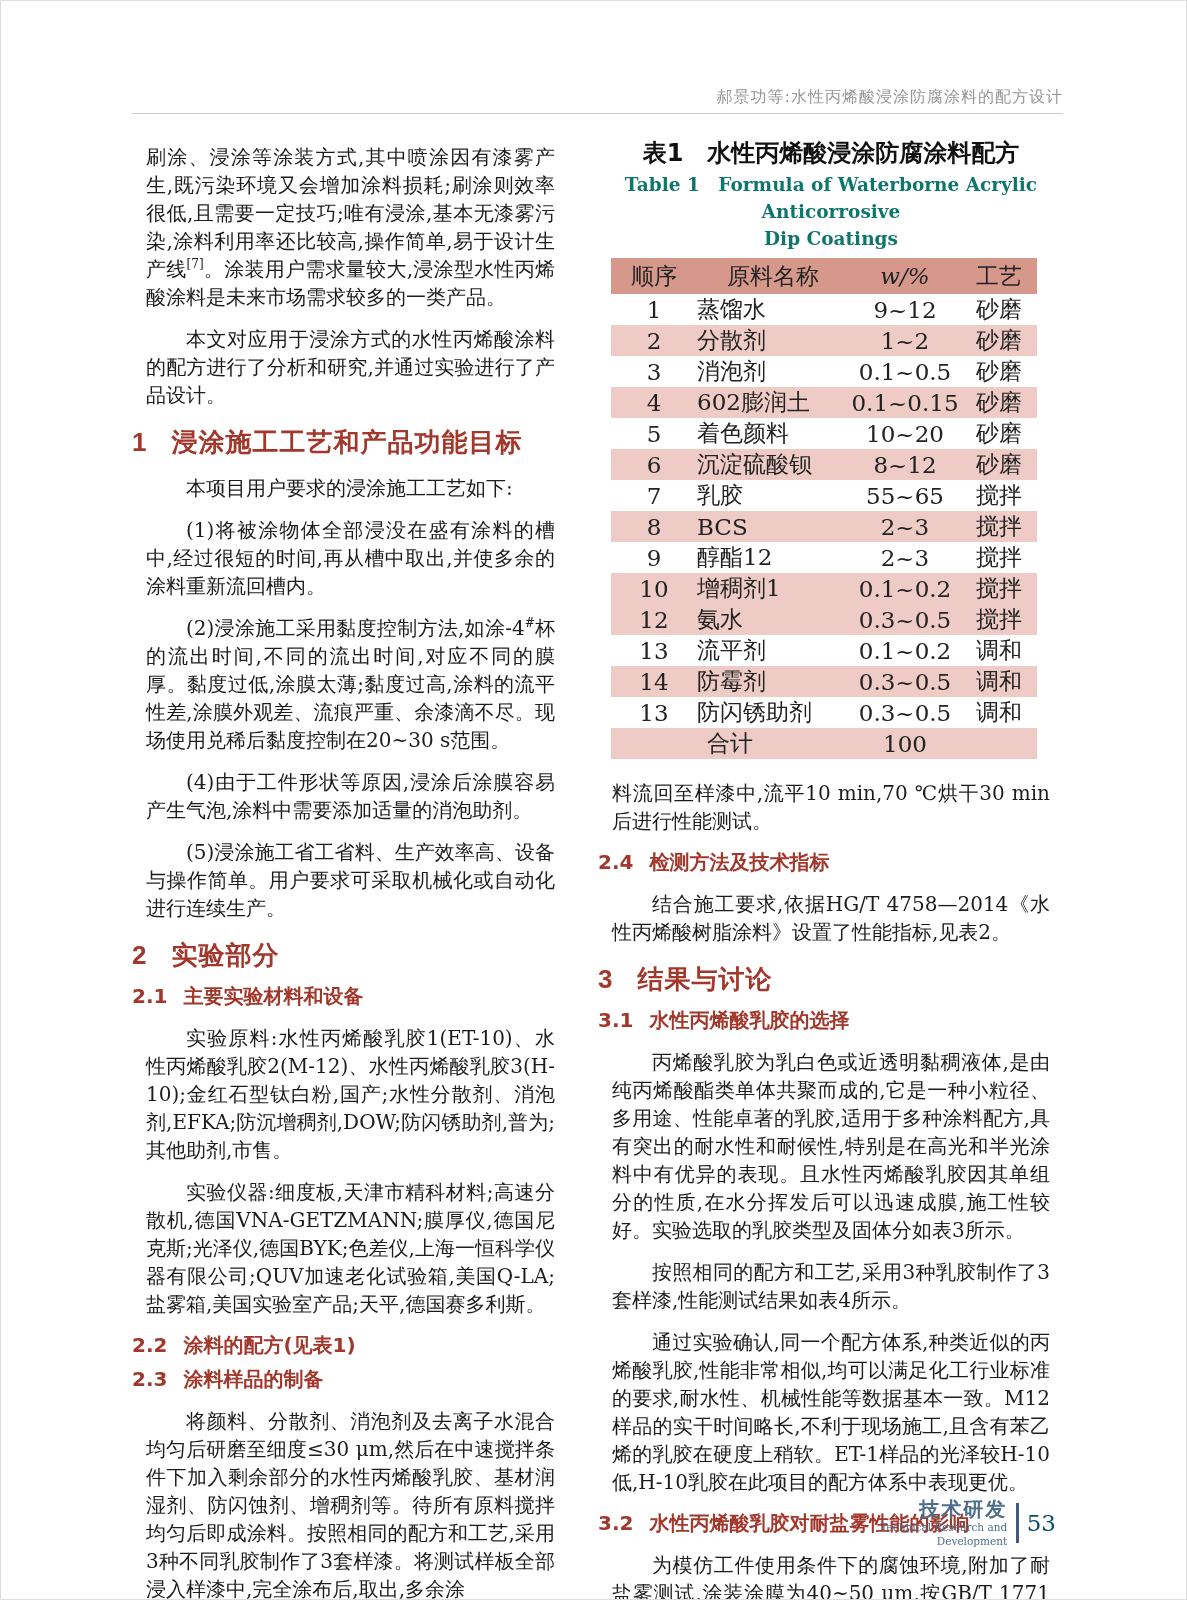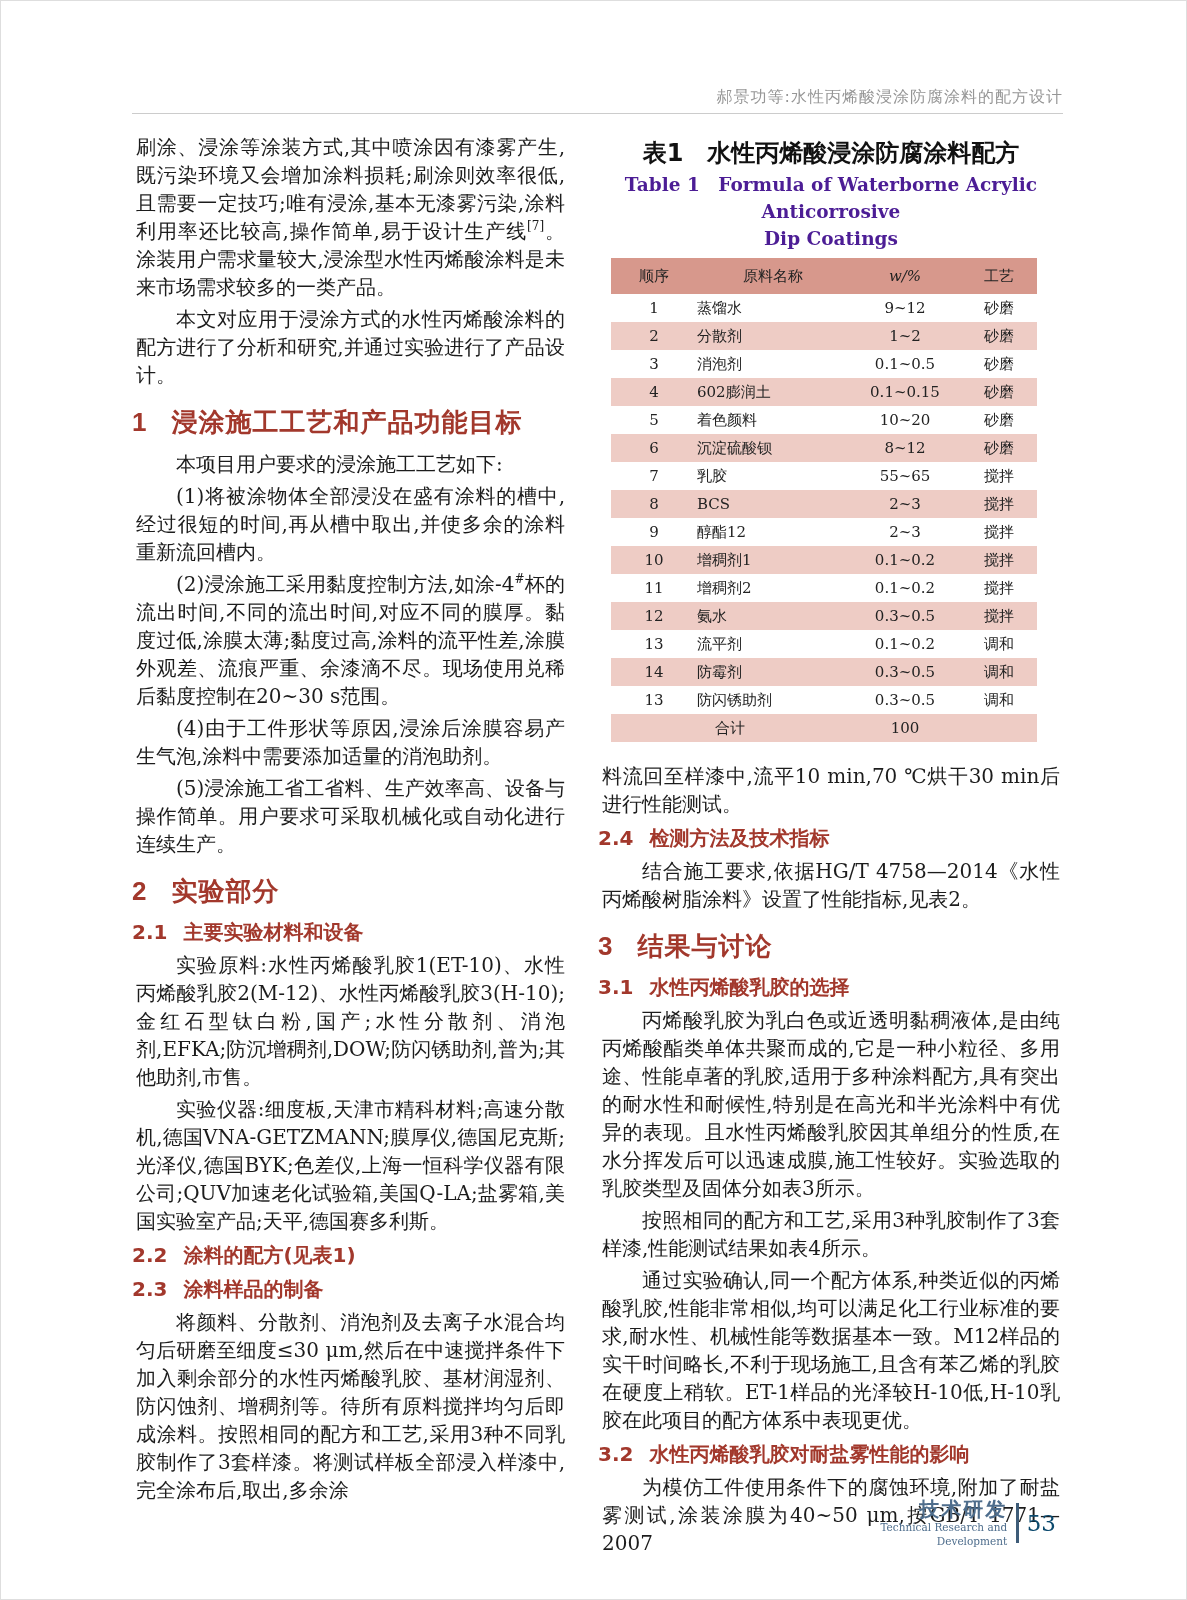--- a/index.html
+++ b/index.html
@@ -22,21 +22,21 @@
     font-size:16px;color:#969696;letter-spacing:1px;
   }
   .header-rule{
     position:absolute;top:112px;left:131px;width:931px;height:0;
     border-top:1px solid #cccccc;
   }
   
   .col{position:absolute;top:128px;}
   .col-left{left:131px;width:437px;}
   .col-right{left:597px;width:466px;}
-  p{margin:4px;font-size:20px;line-height:28px;text-align:justify;}
+  p{margin:14px;font-size:20px;line-height:28px;text-align:justify;}
   .ind{text-indent:2em;}
   sup{font-size:12px;line-height:0;}
   
   .sec{
     font-family:"DejaVu Sans","Liberation Sans",sans-serif;
     font-weight:bold;font-size:26px;color:#a2382c;
     margin:16px 0 10px 0;letter-spacing:1px;
   }
   .sec .num{margin-right:24px;font-family:"Liberation Sans",sans-serif;}
   .sub{
@@ -46,26 +46,26 @@
   }
   .sub .num{margin-right:16px;}
   
   .t1-title-cn{
     font-family:"DejaVu Sans","Liberation Sans",sans-serif;
     font-weight:bold;font-size:24px;text-align:center;
     margin:8px 0 2px 0;color:#111;
   }
   .t1-title-en{
     font-weight:bold;font-size:18.5px;text-align:center;
-    margin:0;line-height:27px;color:#4c1d95;
+    margin:0;line-height:27px;color:#0f766e;
   }
   table.t1{
     border-collapse:collapse;
     width:426px;margin:6px 0 4px 13px;
-    font-size:15px;color:#222;
+    font-size:23px;color:#222;
   }
   table.t1 th{
     background:#d7988c;height:36px;font-weight:normal;
     text-align:center;padding:0;
   }
   table.t1 td{height:28px;padding:0;}
   table.t1 tr.even td{background:#eeccc5;}
   .c1{width:86px;text-align:center;}
   .c2{width:152px;text-align:left;padding-left:24px;}
   th.c2{padding-left:0;text-align:center;}
@@ -184,26 +184,20 @@
             <td class="c2">醇酯12</td>
             <td class="c3">2~3</td>
             <td class="c4">搅拌</td>
           </tr>
         <tr class="even">
             <td class="c1">10</td>
             <td class="c2">增稠剂1</td>
             <td class="c3">0.1~0.2</td>
             <td class="c4">搅拌</td>
           </tr>
-        <tr class="odd">
-            <td class="c1">11</td>
-            <td class="c2">增稠剂2</td>
-            <td class="c3">0.1~0.2</td>
-            <td class="c4">搅拌</td>
-          </tr>
         <tr class="even">
             <td class="c1">12</td>
             <td class="c2">氨水</td>
             <td class="c3">0.3~0.5</td>
             <td class="c4">搅拌</td>
           </tr>
         <tr class="odd">
             <td class="c1">13</td>
             <td class="c2">流平剂</td>
             <td class="c3">0.1~0.2</td>

